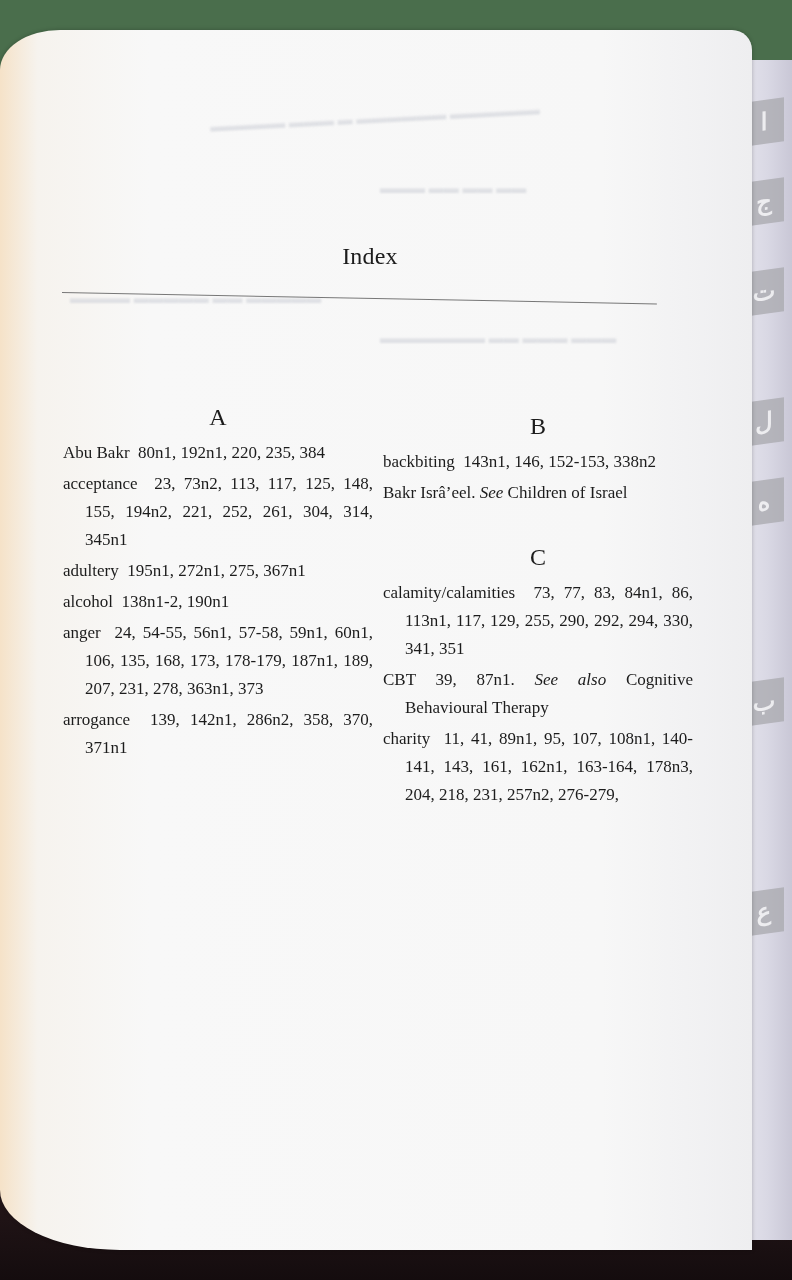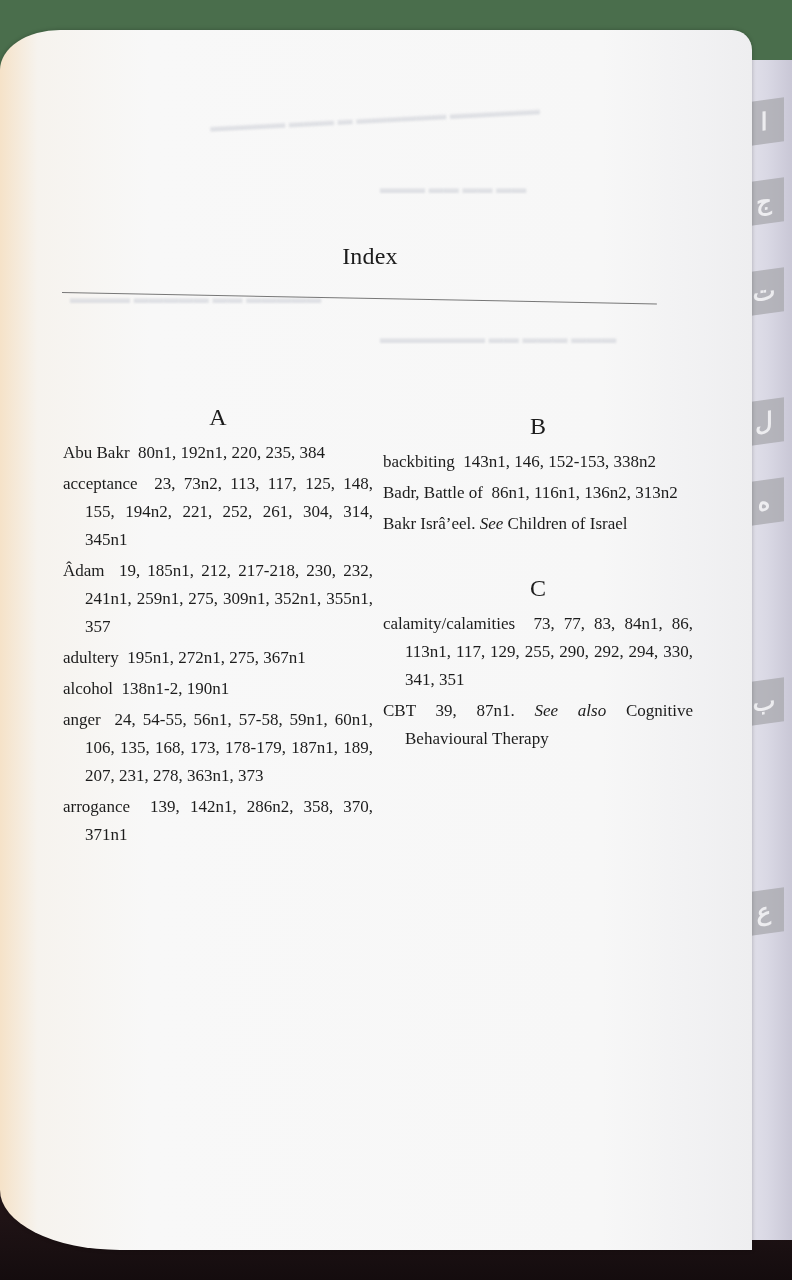--- a/index.html
+++ b/index.html
@@ -88,24 +88,20 @@
 
   <div class="entry">
     <span class="term">Abu Bakr</span>&nbsp;
     <span class="pages">80n1, 192n1, 220, 235, 384</span>
   </div>
   <div class="entry">
     <span class="term">acceptance</span>&nbsp;
     <span class="pages">23, 73n2, 113, 117, 125, 148, 155, 194n2, 221, 252, 261, 304, 314, 345n1</span>
   </div>
   <div class="entry">
-    <span class="term">Âdam</span>&nbsp;
-    <span class="pages">19, 185n1, 212, 217-218, 230, 232, 241n1, 259n1, 275, 309n1, 352n1, 355n1, 357</span>
-  </div>
-  <div class="entry">
     <span class="term">adultery</span>&nbsp;
     <span class="pages">195n1, 272n1, 275, 367n1</span>
   </div>
   <div class="entry">
     <span class="term">alcohol</span>&nbsp;
     <span class="pages">138n1-2, 190n1</span>
   </div>
   <div class="entry">
     <span class="term">anger</span>&nbsp;
     <span class="pages">24, 54-55, 56n1, 57-58, 59n1, 60n1, 106, 135, 168, 173, 178-179, 187n1, 189, 207, 231, 278, 363n1, 373</span>
@@ -117,34 +113,34 @@
 </div>
 
 <div class="col right">
   <div class="letter">B</div>
 
   <div class="entry">
     <span class="term">backbiting</span>&nbsp;
     <span class="pages">143n1, 146, 152-153, 338n2</span>
   </div>
   <div class="entry">
-    <span class="term">Badr, Battle of</span>&nbsp;
-    <span class="pages">86n1, 116n1, 136n2, 313n2</span>
-  </div>
-  <div class="entry">
     <span class="term">Bakr Isrâ’eel.</span>
     <span class="see">See</span>
     <span>Children of Israel</span>
   </div>
 
   <div class="letter c">C</div>
 
   <div class="entry">
     <span class="term">calamity/calamities</span>&nbsp;
     <span class="pages">73, 77, 83, 84n1, 86, 113n1, 117, 129, 255, 290, 292, 294, 330, 341, 351</span>
   </div>
   <div class="entry">
     <span class="term">CBT</span>
     <span class="pages">39, 87n1.</span>
     <span class="see">See also</span>
     <span>Cognitive Behavioural Therapy</span>
   </div>
+  <div class="entry">
+    <span class="term">charity</span>&nbsp;
+    <span class="pages">11, 41, 89n1, 95, 107, 108n1, 140-141, 143, 161, 162n1, 163-164, 178n3, 204, 218, 231, 257n2, 276-279,</span>
+  </div>
 </div>
 
 </body></html>

